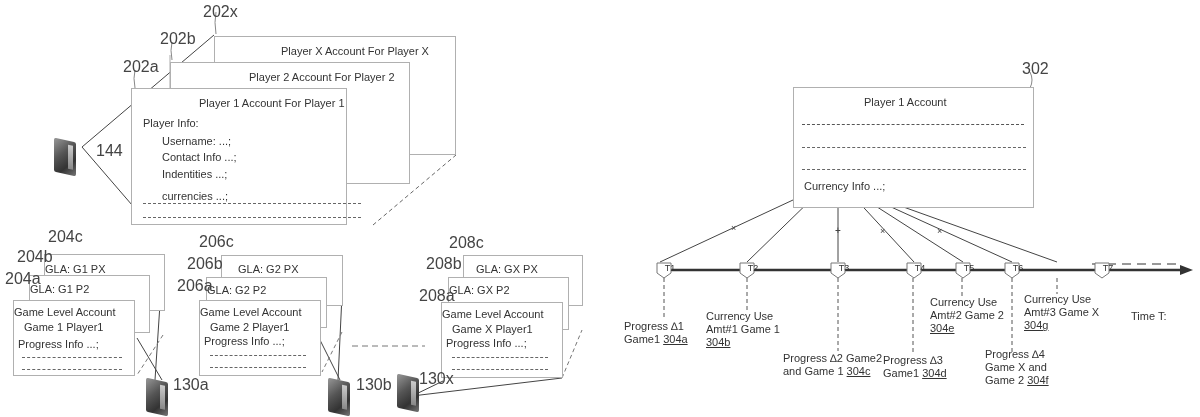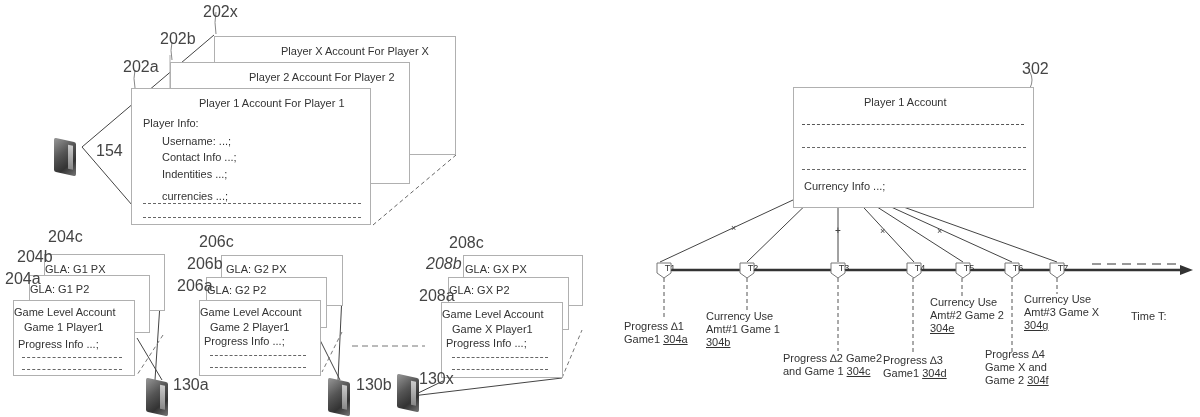--- a/index.html
+++ b/index.html
@@ -76,37 +76,37 @@
   <line x1="1012" y1="278" x2="1012" y2="352" stroke="#555" stroke-dasharray="4,3"></line>
   <line x1="1057" y1="278" x2="1057" y2="294" stroke="#555" stroke-dasharray="4,3"></line>
 </svg>
 
 <div class="box" style="left:214px;top:36px;width:242px;height:119px;">
   <div class="txt" style="left:66px;top:8px;">Player X Account For Player X</div>
 </div>
 <div class="box" style="left:170px;top:62px;width:240px;height:122px;">
   <div class="txt" style="left:78px;top:8px;">Player 2 Account For Player 2</div>
 </div>
-<div class="box" style="left:131px;top:88px;width:240px;height:137px;">
+<div class="box" style="left:131px;top:88px;width:216px;height:137px;">
   <div class="txt" style="left:67px;top:8px;">Player 1 Account For Player 1</div>
   <div class="txt" style="left:11px;top:28px;">Player Info:</div>
   <div class="txt" style="left:30px;top:46px;">Username: ...;</div>
   <div class="txt" style="left:30px;top:62px;">Contact Info ...;</div>
   <div class="txt" style="left:30px;top:79px;">Indentities ...;</div>
   <div class="txt" style="left:30px;top:101px;">currencies ...;</div>
   <div class="dash" style="left:11px;top:114px;width:218px;"></div>
   <div class="dash" style="left:11px;top:128px;width:218px;"></div>
 </div>
 
 <div class="ref" style="left:203px;top:3px;">202x</div>
 <div class="ref" style="left:160px;top:30px;">202b</div>
 <div class="ref" style="left:123px;top:58px;">202a</div>
 
 <div class="server" style="left:54px;top:140px;"></div>
-<div class="ref" style="left:96px;top:142px;">154</div>
+<div class="ref" style="left:96px;top:142px;">144</div>
 
 <div class="box" style="left:44px;top:254px;width:121px;height:57px;">
   <div class="txt c" style="left:0;width:121px;top:8px;">GLA: G1 PX</div>
 </div>
 <div class="box" style="left:29px;top:275px;width:121px;height:58px;">
   <div class="txt c" style="left:0;width:121px;top:7px;">GLA: G1 P2</div>
 </div>
 <div class="box" style="left:13px;top:300px;width:122px;height:76px;">
   <div class="txt c" style="left:0;width:122px;top:5px;">Game Level Account</div>
   <div class="txt c" style="left:10px;width:122px;top:20px;">Game 1 Player1</div>
@@ -114,53 +114,53 @@
   <div class="dash" style="left:8px;top:56px;width:100px;"></div>
   <div class="dash" style="left:8px;top:68px;width:100px;"></div>
 </div>
 <div class="ref" style="left:48px;top:228px;">204c</div>
 <div class="ref" style="left:17px;top:248px;">204b</div>
 <div class="ref" style="left:5px;top:270px;">204a</div>
 <div class="server" style="left:146px;top:380px;"></div>
 <div class="ref" style="left:173px;top:376px;">130a</div>
 
 <div class="box" style="left:221px;top:255px;width:122px;height:51px;">
-  <div class="txt c" style="left:4px;width:122px;top:7px;">GLA: G2 PX</div>
+  <div class="txt c" style="left:16px;width:122px;top:7px;">GLA: G2 PX</div>
 </div>
 <div class="box" style="left:206px;top:277px;width:121px;height:51px;">
   <div class="txt c" style="left:0;width:121px;top:6px;">GLA: G2 P2</div>
 </div>
 <div class="box" style="left:199px;top:300px;width:122px;height:76px;">
   <div class="txt c" style="left:0;width:122px;top:5px;">Game Level Account</div>
   <div class="txt c" style="left:10px;width:122px;top:20px;">Game 2 Player1</div>
   <div class="txt" style="left:4px;top:34px;">Progress Info ...;</div>
   <div class="dash" style="left:10px;top:54px;width:96px;"></div>
   <div class="dash" style="left:10px;top:66px;width:96px;"></div>
 </div>
 <div class="ref" style="left:199px;top:233px;">206c</div>
 <div class="ref" style="left:187px;top:255px;">206b</div>
 <div class="ref" style="left:177px;top:277px;">206a</div>
 <div class="server" style="left:328px;top:380px;"></div>
 <div class="ref" style="left:356px;top:376px;">130b</div>
 
 <div class="box" style="left:463px;top:255px;width:120px;height:51px;">
-  <div class="txt c" style="left:1px;width:120px;top:7px;">GLA: GX PX</div>
+  <div class="txt c" style="left:12px;width:120px;top:7px;">GLA: GX PX</div>
 </div>
 <div class="box" style="left:448px;top:277px;width:121px;height:53px;">
   <div class="txt c" style="left:0;width:121px;top:6px;">GLA: GX P2</div>
 </div>
 <div class="box" style="left:441px;top:302px;width:122px;height:76px;">
   <div class="txt c" style="left:0;width:122px;top:5px;">Game Level Account</div>
   <div class="txt c" style="left:10px;width:122px;top:20px;">Game X Player1</div>
   <div class="txt" style="left:4px;top:34px;">Progress Info ...;</div>
   <div class="dash" style="left:10px;top:54px;width:96px;"></div>
   <div class="dash" style="left:10px;top:66px;width:96px;"></div>
 </div>
 <div class="ref" style="left:449px;top:234px;">208c</div>
-<div class="ref" style="left:426px;top:255px;font-style:italic;">208b</div>
+<div class="ref" style="left:426px;top:255px;">208b</div>
 <div class="ref" style="left:419px;top:287px;">208a</div>
 <div class="server" style="left:397px;top:376px;"></div>
 <div class="ref" style="left:419px;top:370px;">130x</div>
 
 <div class="box" style="left:793px;top:87px;width:241px;height:121px;">
   <div class="txt" style="left:70px;top:8px;">Player 1 Account</div>
   <div class="dash" style="left:8px;top:36px;width:222px;border-top:1px dashed #555;border-top-style:dashed;"></div>
   <div class="dash" style="left:8px;top:59px;width:224px;"></div>
   <div class="dash" style="left:8px;top:81px;width:224px;"></div>
   <div class="txt" style="left:10px;top:92px;">Currency Info ...;</div>
@@ -197,21 +197,21 @@
         <polygon points="1,1 15,1 15,11 8,16 1,11" fill="#fff" stroke="#777"></polygon>
       </svg>
       <div class="tlabel">T5</div>
     </div>
     <div class="tmark" style="left: 1004px; top: 262px;">
       <svg width="16" height="17" style="position:absolute;left:0;top:0">
         <polygon points="1,1 15,1 15,11 8,16 1,11" fill="#fff" stroke="#777"></polygon>
       </svg>
       <div class="tlabel">T6</div>
     </div>
-    <div class="tmark" style="left: 1049px; top: 262px;">
+    <div class="tmark" style="left: 1094px; top: 262px;">
       <svg width="16" height="17" style="position:absolute;left:0;top:0">
         <polygon points="1,1 15,1 15,11 8,16 1,11" fill="#fff" stroke="#777"></polygon>
       </svg>
       <div class="tlabel">T7</div>
     </div>
   </div>
 <div class="txt" style="left:1131px;top:310px;">Time T:</div>
 
 <div class="txt c" style="left:624px;top:320px;width:80px;">
   <div>Progress ∆1</div>

